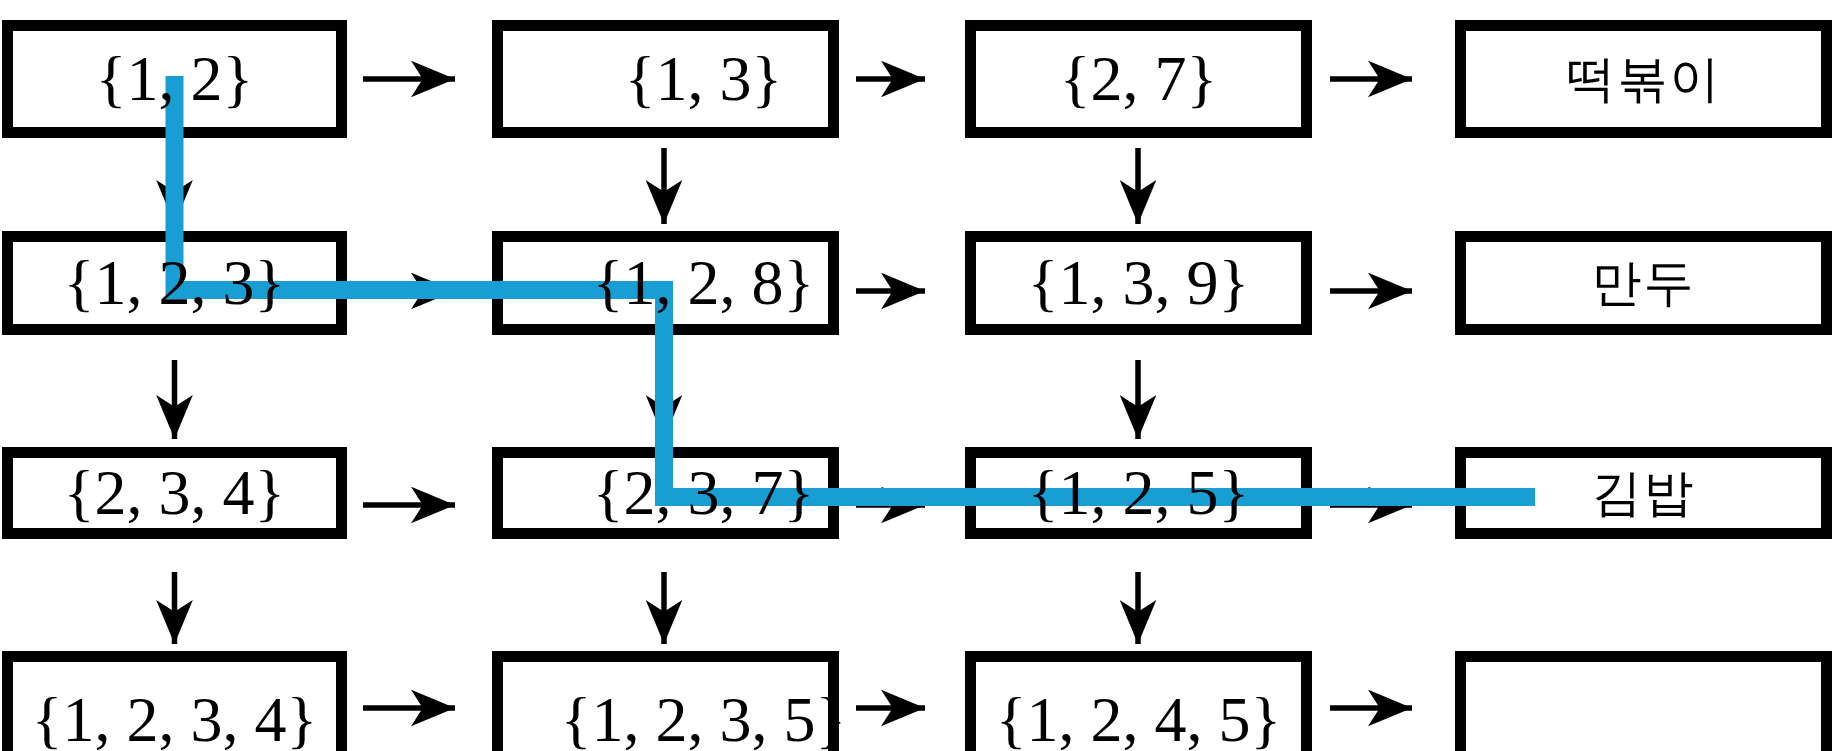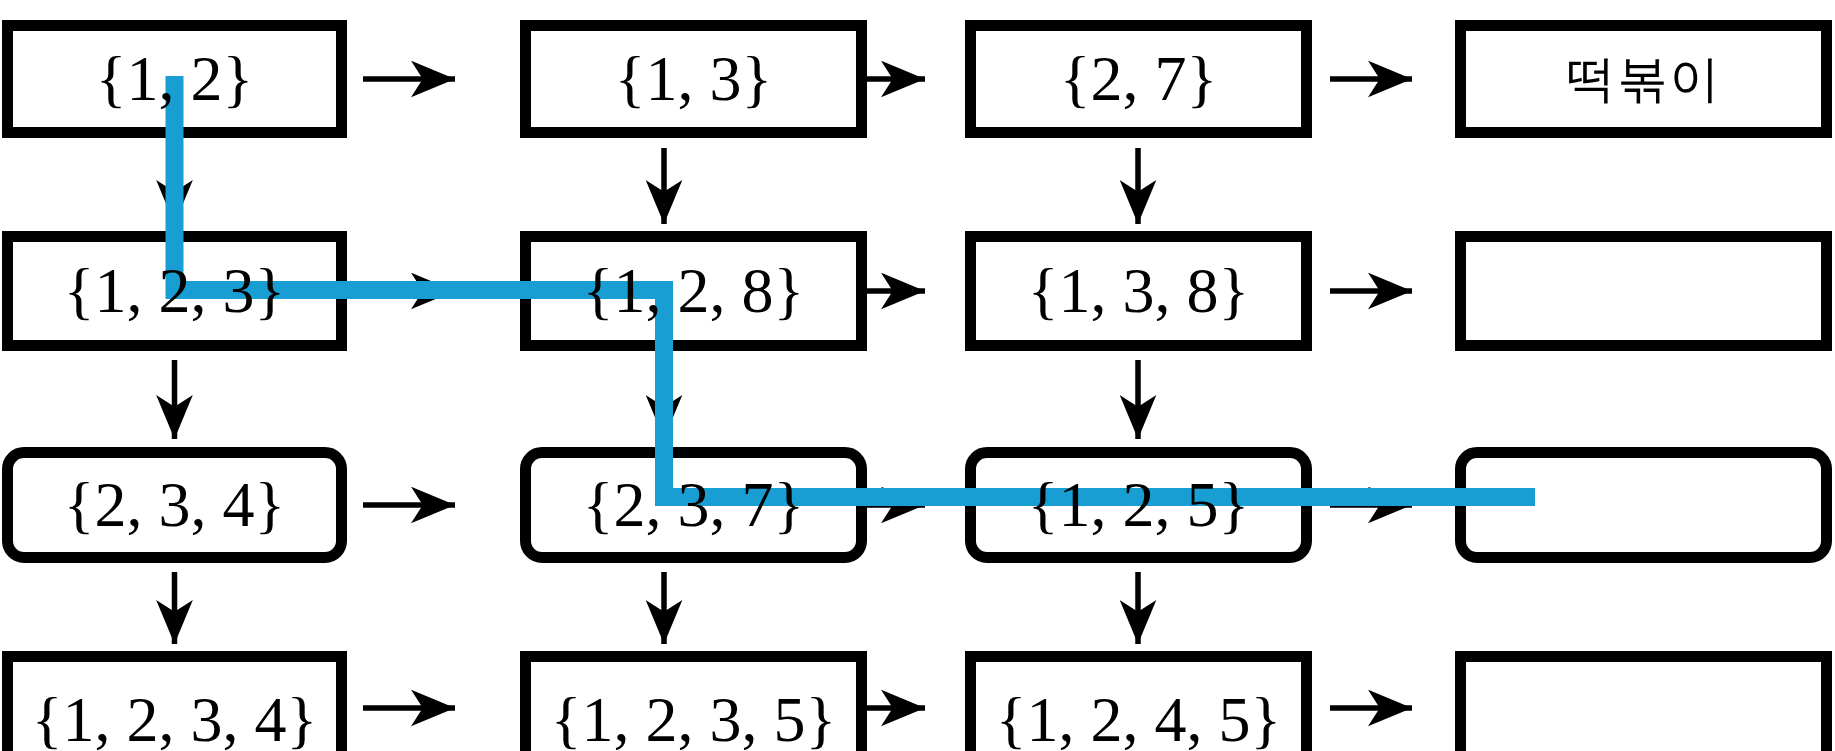--- a/index.html
+++ b/index.html
@@ -6,27 +6,27 @@
   .canvas{
     position:relative;
     width:1835px;height:751px;
     background:#fff;
     overflow:hidden;
     font-family:Liberation Serif, serif;
     margin-top:18px;
   }
   
   .c1{left:2px;width:345px;}
-  .c2{left:520px;width:347px;}
+  .c2{left:492px;width:347px;padding-left:38px;}
   .c3{left:965px;width:347px;}
   .c4{left:1455px;width:377px;}
   
   .r1{top:2px;height:118px;}
-  .r2{top:213px;height:120px;}
-  .r3{top:429px;height:116px;border-radius:22px;}
+  .r2{top:213px;height:104px;}
+  .r3{top:429px;height:92px;}
   .r4{top:633px;height:137px;}
 
   .box{
     position:absolute;
     box-sizing:border-box;
     border:11px solid #000;
     background:#fff;
   }
   .overlay{
     position:absolute;left:0;top:0;width:1835px;height:751px;
@@ -100,21 +100,23 @@
 
     <polyline points="174.5,58 174.5,272 664,272 664,479 1535,479" fill="none" stroke="#189ed2" stroke-width="18" stroke-linecap="butt" stroke-linejoin="miter"></polyline>
   </svg>
 
   <div class="lbl r1 c1">{1, 2}</div>
   <div class="lbl r1 c2">{1, 3}</div>
   <div class="lbl r1 c3">{2, 7}</div>
   <div class="lbl hangul r1 c4">떡볶이</div>
   <div class="lbl r2 c1">{1, 2, 3}</div>
   <div class="lbl r2 c2">{1, 2, 8}</div>
-  <div class="lbl r2 c3">{1, 3, 8}</div>
+  <div class="lbl r2 c3">{1, 3, 9}</div>
+  <div class="lbl hangul r2 c4">만두</div>
   <div class="lbl r3 c1">{2, 3, 4}</div>
   <div class="lbl r3 c2">{2, 3, 7}</div>
   <div class="lbl r3 c3">{1, 2, 5}</div>
+  <div class="lbl hangul r3 c4">김밥</div>
   <div class="lbl r4 c1">{1, 2, 3, 4}</div>
   <div class="lbl r4 c2">{1, 2, 3, 5}</div>
   <div class="lbl r4 c3">{1, 2, 4, 5}</div>
 
 </div>
 
 </body></html>

